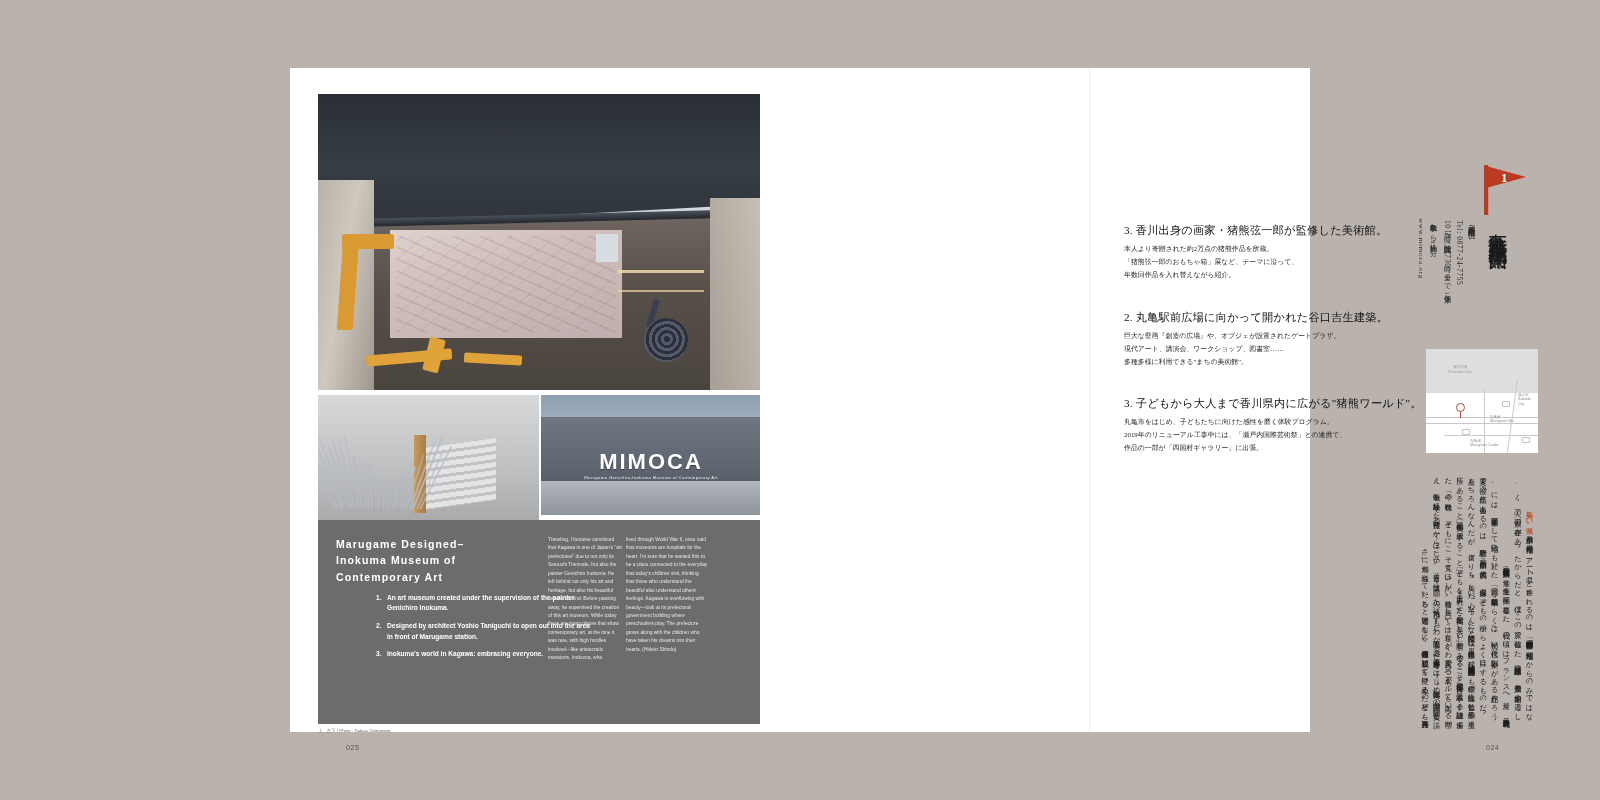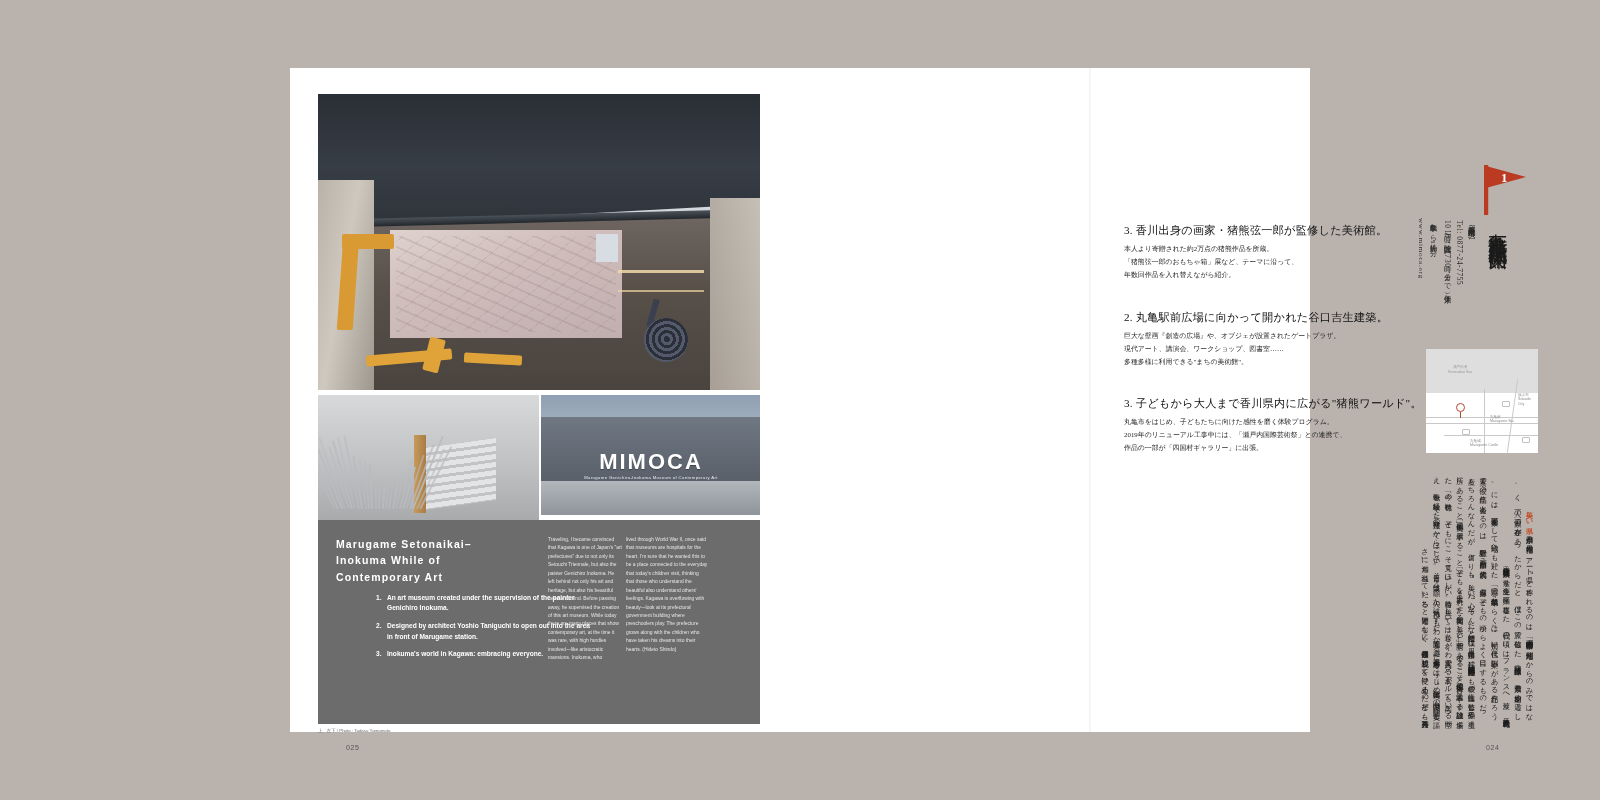--- a/index.html
+++ b/index.html
@@ -283,22 +283,22 @@
     <div class="photo3">
       <div class="p3-sky"></div>
       <div class="p3-bldg"></div>
       <div class="p3-ground"></div>
       <div class="p3-logo">MIMOCA</div>
       <div class="p3-sub">Marugame Genichiro-Inokuma Museum of Contemporary Art</div>
     </div>
 
     <div class="caption-box">
       <div class="cap-title" id="cap-title">
-          <div>Marugame Setonaikai–</div>
-          <div>Inokuma While of</div>
+          <div>Marugame Designed–</div>
+          <div>Inokuma Museum of</div>
           <div>Contemporary Art</div>
         </div>
       <ul class="cap-list" id="cap-list">
           <li><span class="num">1.</span><span>An art museum created under the supervision of the painter Genichiro Inokuma.</span></li>
           <li><span class="num">2.</span><span>Designed by architect Yoshio Taniguchi to open out into the area in front of Marugame station.</span></li>
           <li><span class="num">3.</span><span>Inokuma's world in Kagawa: embracing everyone.</span></li>
         </ul>
       <div class="cap-en c1">Traveling, I became convinced that Kagawa is one of Japan's "art prefectures" due to not only its Setouchi Triennale, but also the painter Genichiro Inokuma. He left behind not only his art and heritage, but also his beautiful heart and mind. Before passing away, he supervised the creation of this art museum. While today there are many places that show contemporary art, at the time it was rare, with high hurdles involved—like aristocratic mansions. Inokuma, who</div>
       <div class="cap-en c2">lived through World War II, once said that museums are hospitals for the heart. I'm sure that he wanted this to be a place connected to the everyday that today's children visit, thinking that those who understand the beautiful also understand others' feelings. Kagawa is overflowing with beauty—look at its prefectural government building where preschoolers play. The prefecture grows along with the children who have taken his dreams into their hearts. (Hideto Shindo)</div>
     </div>

